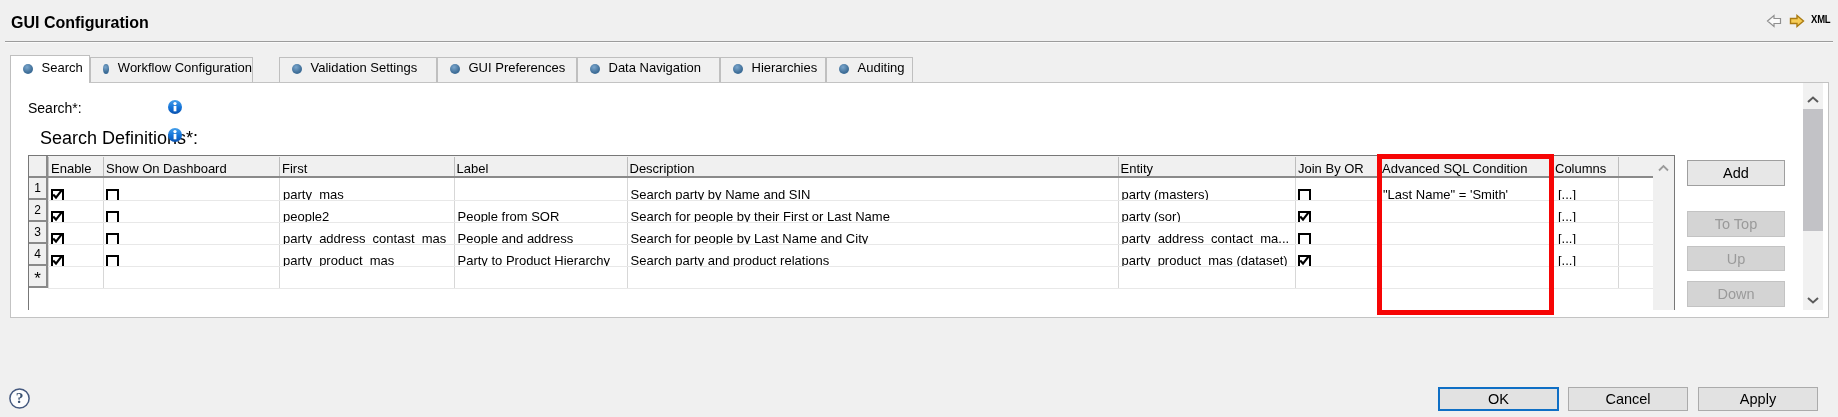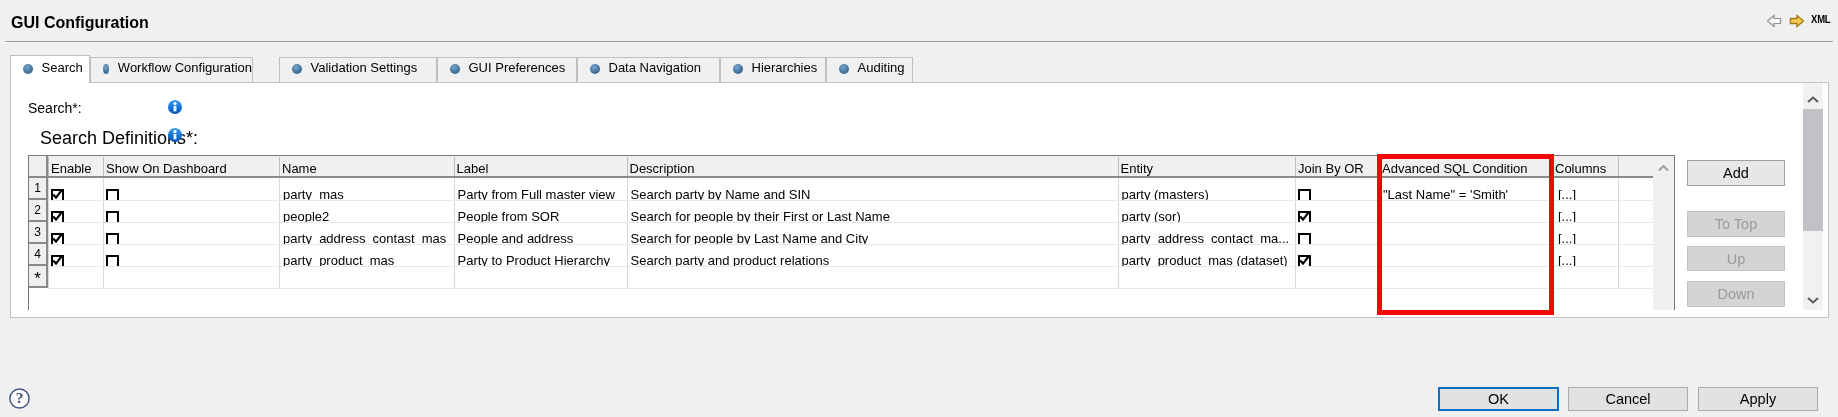--- a/index.html
+++ b/index.html
@@ -116,21 +116,21 @@
 <svg class="info abs" style="left:167.5px;top:128px" viewBox="0 0 12 12">
   <circle cx="6" cy="6" r="6" fill="url(#ig)"></circle>
     <circle cx="6" cy="3.1" r="1.4" fill="#fff"></circle>
     <rect x="4.8" y="5.1" width="2.4" height="4.6" fill="#fff"></rect>
 </svg>
 
 <div id="tbl" class="abs">
     <div style="position:absolute;left:0;top:0;width:19px;height:22px;background:#f0f0f0;border-right:2px solid #8a8a8a;border-bottom:2px solid #8a8a8a"></div>
     <div class="hdr" style="left:19px;width:55px">Enable</div>
     <div class="hdr" style="left:74px;width:176px">Show On Dashboard</div>
-    <div class="hdr" style="left:250px;width:174.5px">Name</div>
+    <div class="hdr" style="left:250px;width:174.5px">First</div>
     <div class="hdr" style="left:597.5px;width:491px">Description</div>
     <div class="hdr" style="left:424.5px;width:173px">Label</div>
     <div class="hdr" style="left:1088.5px;width:177.5px">Entity</div>
     <div class="hdr" style="left:1266px;width:84px">Join By OR</div>
     <div class="hdr" style="left:1350px;width:173px">Advanced SQL Condition</div>
     <div class="hdr" style="left:1523px;width:65.5px">Columns</div>
     <div class="hdr" style="left:1588.5px;width:35.5px"></div>
     <div class="vline" style="left:19px;top:1px;height:19px;background:#bdbdbd"></div>
     <div class="vline" style="left:19px;top:22px;height:111px;background:#d7d7d7"></div>
     <div class="vline" style="left:74px;top:1px;height:19px;background:#bdbdbd"></div>
@@ -159,21 +159,20 @@
           <path d="M3.2 7.5 L6 10.6 L11.6 3.4" fill="none" stroke="#000" stroke-width="2.2"></path>
         </svg>
       </div>
     </div>
     <div class="cell" style="left:74px;top:22px;width:176px;padding-left:3px">
       <div class="cbc">
         <div class="cb"></div>
       </div>
     </div>
     <div class="cell" style="left:250px;top:22px;width:174.5px">party_mas</div>
-    <div class="cell" style="left:424.5px;top:22px;width:173px">Party from Full master view</div>
     <div class="cell" style="left:597.5px;top:22px;width:491px">Search party by Name and SIN</div>
     <div class="cell" style="left:1088.5px;top:22px;width:177.5px">party (masters)</div>
     <div class="cell" style="left:1266px;top:22px;width:84px;padding-left:2.5px">
       <div class="cbc">
         <div class="cb"></div>
       </div>
     </div>
     <div class="cell" style="left:1350px;top:22px;width:173px">"Last Name" = 'Smith'</div>
     <div class="cell" style="left:1523px;top:22px;width:65.5px;padding-left:6px">[...]</div>
     <div class="rnum" style="top:44px;height:22px">2</div>

